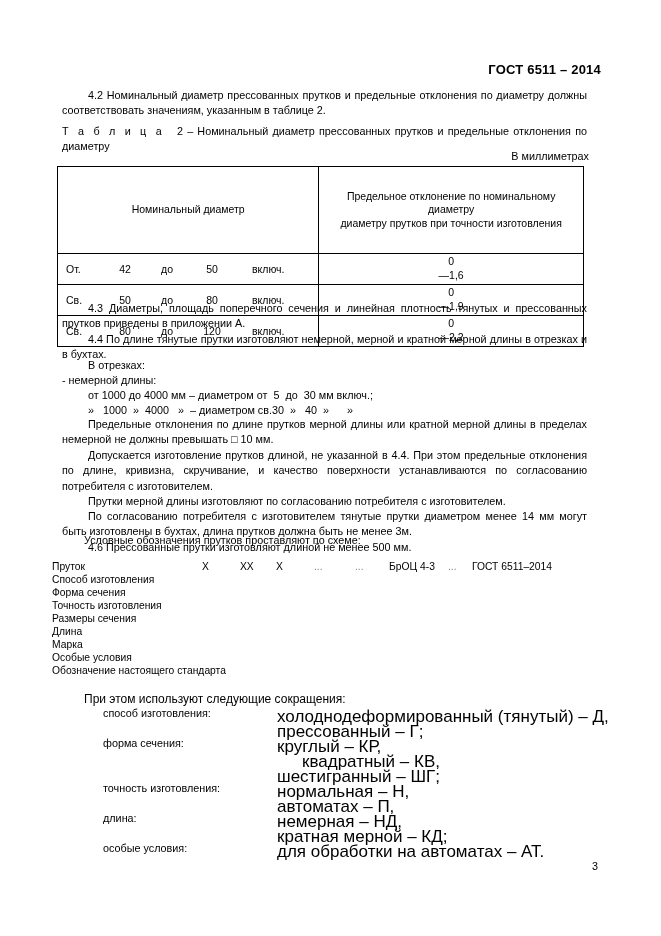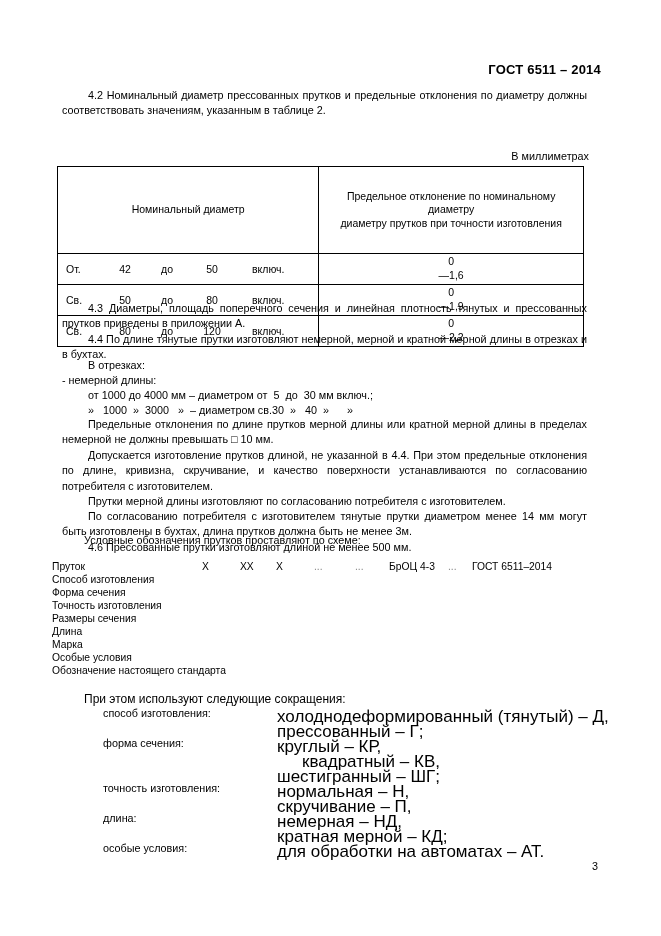--- a/index.html
+++ b/index.html
@@ -167,20 +167,23 @@
 </style>
 </head>
 <body>
 
 <div id="page">
 
   <div class="doc-header">ГОСТ 6511 – 2014</div>
 
   <div class="para indent" style="left:62px; top:88px; width:525px;">4.2 Номинальный диаметр прессованных прутков и предельные отклонения по диаметру должны соответствовать значениям, указанным в таблице 2.</div>
 
+  <div class="tbl-caption">
+    <span class="spaced">Т а б л и ц а</span><span>&nbsp;&nbsp;&nbsp;</span><span>2</span><span>&nbsp;</span><span>– Номинальный диаметр прессованных прутков и предельные отклонения по диаметру</span>
+  </div>
 
   <div class="units-line">В миллиметрах</div>
 
   <table class="gost">
     <tbody>
       <tr>
         <td class="hd">Номинальный диаметр</td>
         <td class="hd">
           <span>Предельное отклонение по номинальному</span><br>
           <span>диаметру</span><br>
@@ -241,21 +244,21 @@
   <div class="para indent" style="left:62px; top:301px; width:525px;">4.3 Диаметры, площадь поперечного сечения и линейная плотность тянутых и прессованных прутков приведены в приложении А.</div>
 
   <div class="para indent" style="left:62px; top:332px; width:525px;">4.4 По длине тянутые прутки изготовляют немерной, мерной и кратной мерной длины в отрезках и в бухтах.</div>
 
   <div class="plain" style="left:88px; top:358px;">В отрезках:</div>
 
   <div class="plain" style="left:62px; top:373px;">- немерной длины:</div>
 
   <div class="plain" style="left:88px; top:388px;">от 1000 до 4000 мм – диаметром от  5  до  30 мм включ.;</div>
 
-  <div class="plain" style="left:88px; top:403px;">»   1000  »  3000   »  – диаметром св.30  »   40  »      »</div>
+  <div class="plain" style="left:88px; top:403px;">»   1000  »  4000   »  – диаметром св.30  »   40  »      »</div>
 
   <div class="para indent" style="left:62px; top:417px; width:525px;">Предельные отклонения по длине   прутков мерной длины или кратной мерной длины в пределах немерной не должны превышать □ 10 мм.</div>
 
   <div class="para indent" style="left:62px; top:448px; width:525px;">Допускается изготовление прутков длиной, не указанной в 4.4. При этом предельные отклонения по длине,   кривизна, скручивание,   и качество поверхности устанавливаются по согласованию потребителя с изготовителем.</div>
 
   <div class="para indent" style="left:62px; top:494px; width:525px;">Прутки мерной длины изготовляют по согласованию потребителя с изготовителем.</div>
 
   <div class="para indent" style="left:62px; top:509px; width:525px;">По согласованию потребителя с изготовителем тянутые  прутки диаметром менее 14 мм могут быть изготовлены в бухтах, длина прутков должна быть не менее 3м.</div>
 
   <div class="para indent" style="left:62px; top:540px; width:525px;">4.6 Прессованные прутки изготовляют длиной не менее 500 мм.</div>
@@ -319,21 +322,21 @@
   <div class="abbr-val" style="top:707px;">холоднодеформированный (тянутый) – Д,</div>
   <div class="abbr-val" style="top:722px;">прессованный  – Г;</div>
 
   <div class="abbr-key" style="top:737px;">форма сечения:</div>
   <div class="abbr-val" style="top:737px;">круглый – КР,</div>
   <div class="abbr-val" style="top:752px;padding-left:25px;">квадратный – КВ,</div>
   <div class="abbr-val" style="top:767px;">шестигранный – ШГ;</div>
 
   <div class="abbr-key" style="top:782px;">точность изготовления:</div>
   <div class="abbr-val" style="top:782px;">нормальная – Н,</div>
-  <div class="abbr-val" style="top:797px;">скручивание – П,</div>
+  <div class="abbr-val" style="top:797px;">автоматах – П,</div>
 
   <div class="abbr-key" style="top:812px;">длина:</div>
   <div class="abbr-val" style="top:812px;">немерная – НД,</div>
   <div class="abbr-val" style="top:827px;">кратная мерной – КД;</div>
 
   <div class="abbr-key" style="top:842px;">особые условия:</div>
   <div class="abbr-val" style="top:842px;">для обработки на автоматах – АТ.</div>
 
   <div class="page-num">3</div>
 

